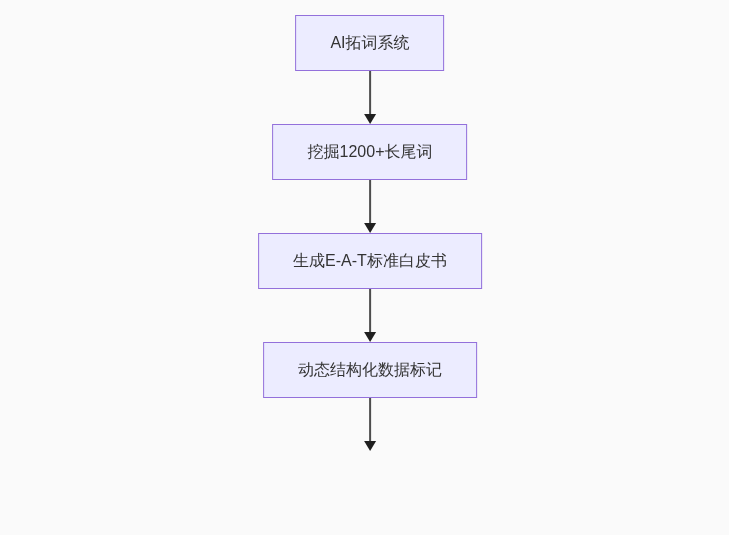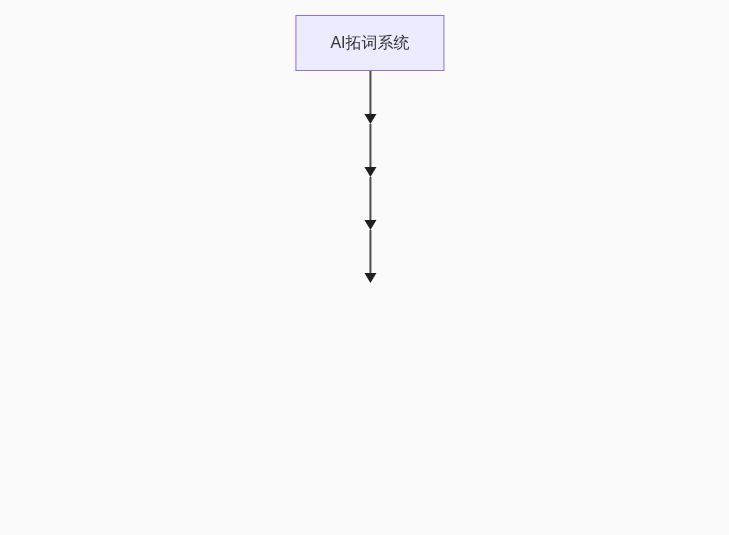--- a/index.html
+++ b/index.html
@@ -67,32 +67,41 @@
 
     <div class="node">
       <span>AI拓词系统</span>
     </div>
 
     <div class="connector">
       <div class="line"></div>
       <div class="head"></div>
     </div>
 
+    <div class="node">
+      <span>挖掘1200+长尾词</span>
+    </div>
 
     <div class="connector">
       <div class="line"></div>
       <div class="head"></div>
     </div>
 
+    <div class="node">
+      <span>生成E-A-T标准白皮书</span>
+    </div>
 
     <div class="connector">
       <div class="line"></div>
       <div class="head"></div>
     </div>
 
+    <div class="node">
+      <span>动态结构化数据标记</span>
+    </div>
 
     <div class="connector">
       <div class="line"></div>
       <div class="head"></div>
     </div>
 
 
   </div>
 </div>
 

